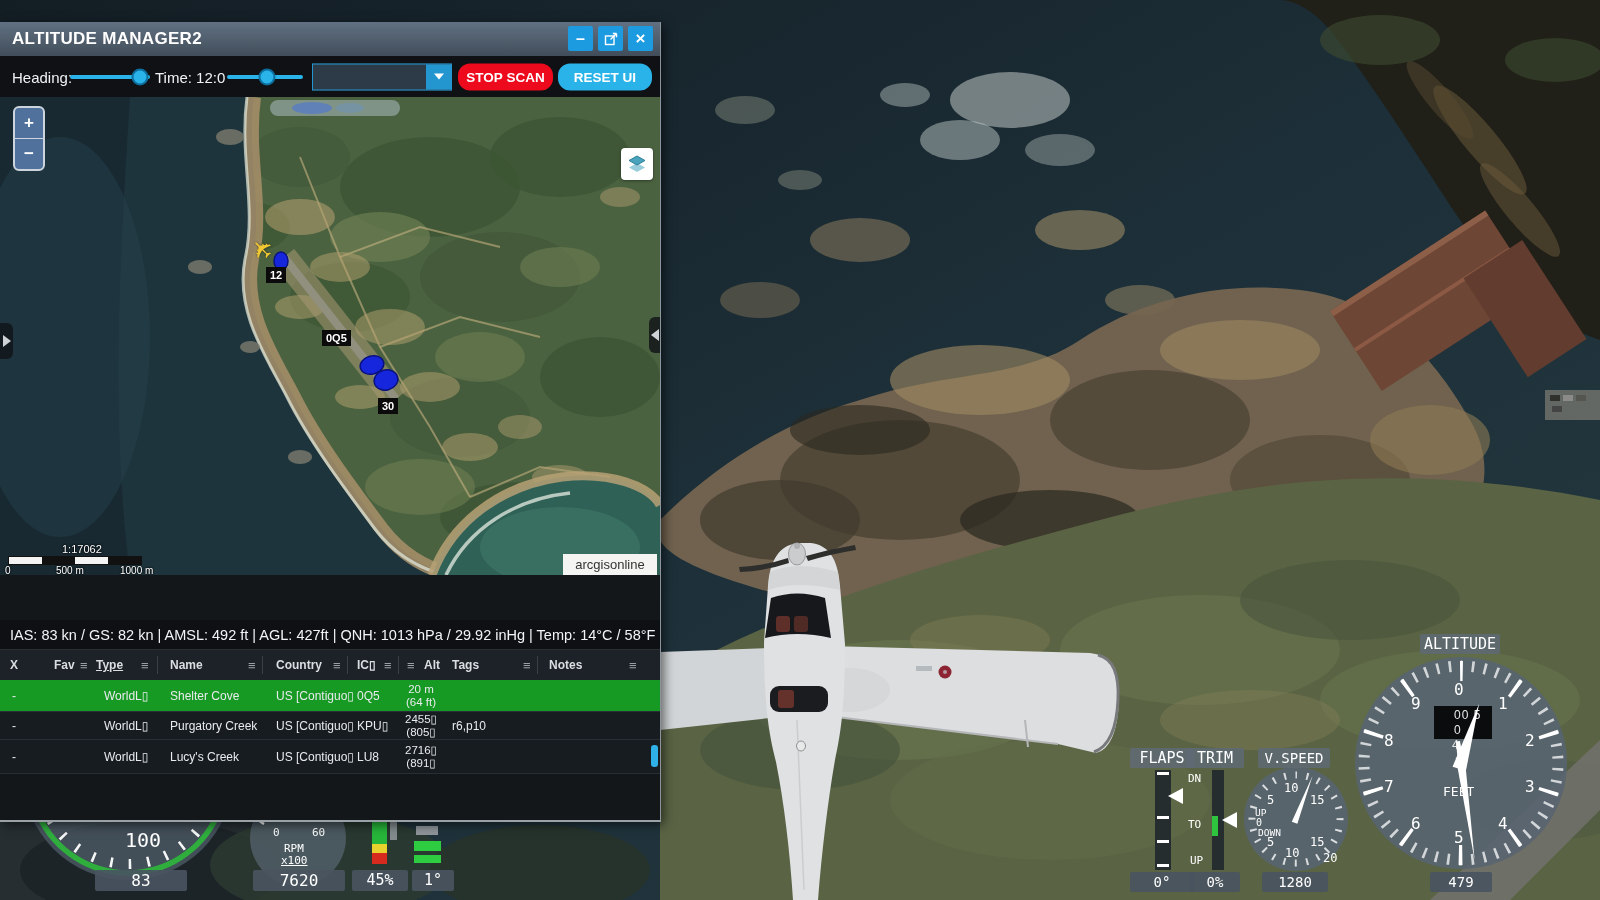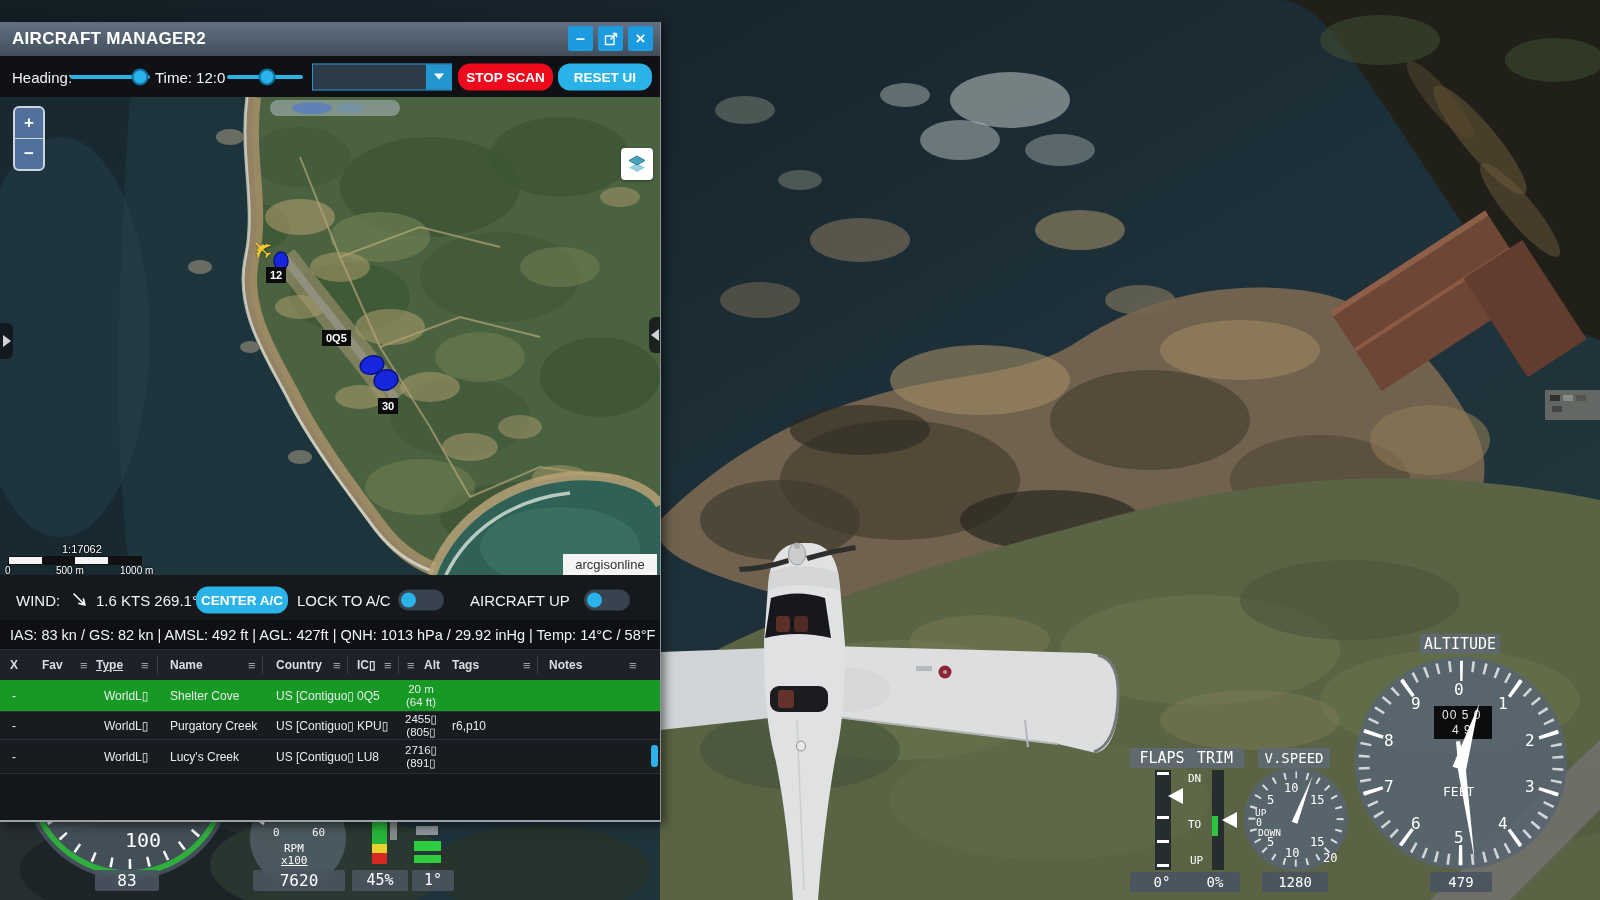--- a/index.html
+++ b/index.html
@@ -71,21 +71,21 @@
       font-family:"DejaVu Sans Mono",monospace;z-index:5;}
   .gl{position:absolute;color:#fff;font-family:"DejaVu Sans Mono",monospace;z-index:6;white-space:nowrap;}
   .dial{position:absolute;border-radius:50%;background:rgba(88,100,113,.88);z-index:4;}
   .track{position:absolute;background:rgba(34,40,46,.92);z-index:5;}
   .dash{position:absolute;left:2px;width:12px;height:3px;background:#fff;}
   .ptr-l{position:absolute;width:0;height:0;border-top:8px solid transparent;border-bottom:8px solid transparent;
          border-right:15px solid #fff;z-index:7;}
   .bar{position:absolute;z-index:5;}
   #altreadout{position:absolute;left:79px;top:49px;width:58px;height:33px;background:#0b0c0e;color:#e9e9e9;
               font-size:12px;line-height:15px;letter-spacing:1px;z-index:6;padding-top:2px;box-sizing:border-box;text-align:left;}
-  #altreadout div{padding-left:8px;}
+  #altreadout div{padding-left:20px;}
   #altreadout div+div{padding-left:18px;}
 </style>
 </head>
 <body>
 
 <div id="app">
 
   <svg class="abs" style="left:0;top:0;z-index:0" width="1600" height="900" viewBox="0 0 1600 900">
     <defs>
       <linearGradient id="sea" x1="0" y1="0" x2="1" y2="1">
@@ -186,21 +186,21 @@
   </svg>
 
   <div class="dial" style="left:23px;top:670px;width:210px;height:210px;background:rgba(92,106,120,.6);">
     <svg width="210" height="210" viewBox="0 0 210 210">
       <path d="M183.6,146.7 A89,89 0 0 1 26.4,146.7" fill="none" stroke="#ffffff" stroke-width="10" stroke-dasharray="2.6 16" opacity=".95"></path>
       <path d="M193.8,146.4 A98,98 0 0 1 16.2,146.4" fill="none" stroke="#2fae3e" stroke-width="5.5"></path>
       <path d="M16.2,146.4 A98,98 0 0 0 8,118.6" fill="none" stroke="#e8cf3a" stroke-width="6"></path>
     </svg>
     <span class="gl" style="left:102px;top:158px;font-size:20px;">100</span>
   </div>
-  <div class="vb" style="left:95px;top:870px;width:64px;height:21px;font-size:16px;line-height:21px;">83</div>
+  <div class="vb" style="left:95px;top:870px;width:92px;height:21px;font-size:16px;line-height:21px;">83</div>
 
   <div class="dial" style="left:250px;top:790px;width:96px;height:96px;background:rgba(92,106,120,.65);">
     <svg width="96" height="96" viewBox="0 0 96 96">
       <line x1="8" y1="30" x2="14" y2="34" stroke="#fff" stroke-width="2.5"></line>
       <line x1="16" y1="20" x2="21" y2="26" stroke="#fff" stroke-width="2.5"></line>
       <line x1="27" y1="12" x2="30" y2="19" stroke="#fff" stroke-width="2.5"></line>
       <line x1="75" y1="12" x2="72" y2="19" stroke="#fff" stroke-width="2.5"></line>
       <line x1="84" y1="20" x2="79" y2="26" stroke="#fff" stroke-width="2.5"></line>
       <polygon points="80,8 90,14 85,21" fill="#e03028"></polygon>
       <line x1="90" y1="26" x2="84" y2="30" stroke="#e8cf3a" stroke-width="3"></line>
@@ -295,21 +295,21 @@
           <polygon points="106,8 101.5,112 110.5,112" fill="#fff"></polygon>
         <polygon points="103,106 109,106 108,128 104,128" fill="#fff"></polygon>
         </g>
     </svg>
   </div>
   <div class="vb" style="left:1430px;top:872px;width:62px;height:20px;font-size:14px;line-height:20px;">479</div>
 
   <div id="panel">
 
     <div id="titlebar">
-      <span class="title">AIRCRAFT MANAGER2</span>
+      <span class="title">ALTITUDE MANAGER2</span>
       <div class="winbtn" style="left:568px;font-size:16px;">–</div>
       <div class="winbtn" style="left:598px;">
         <svg width="14" height="14" viewBox="0 0 14 14">
           <rect x="1.5" y="4" width="8.5" height="8.5" fill="none" stroke="#fff" stroke-width="1.4"></rect>
           <path d="M6.5,7.5 L12.5,1.5 M12.5,1.5 L8.8,1.5 M12.5,1.5 L12.5,5.2" stroke="#fff" stroke-width="1.4" fill="none"></path>
         </svg>
       </div>
       <div class="winbtn" style="left:628px;font-size:17px;">×</div>
     </div>
 
@@ -424,43 +424,27 @@
         <div class="abs" style="left:66px;top:0;width:33px;height:7px;background:#f4f4f4;"></div>
         <div class="abs" style="left:99px;top:0;width:33px;height:7px;background:#111;"></div>
       </div>
       <span class="scale-txt" style="left:5px;top:468px;">0</span>
       <span class="scale-txt" style="left:56px;top:468px;">500 m</span>
       <span class="scale-txt" style="left:120px;top:468px;">1000 m</span>
 
       <div id="attrib">arcgisonline</div>
     </div>
 
-    <div id="statusbar">
-      <span class="sb-item" style="left:16px;">WIND:</span>
-      <svg class="sb-item" style="left:70px;" width="20" height="20" viewBox="0 0 20 20">
-        <path d="M4,4 L15,15 M15,15 L9,13.4 M15,15 L13.4,9" stroke="#fff" stroke-width="1.6" fill="none" stroke-linecap="round"></path>
-      </svg>
-      <span class="sb-item" style="left:96px;">1.6 KTS 269.1°</span>
-      <div class="btn" style="left:196px;top:56%;width:92px;background:#2ab3e8;">CENTER A/C</div>
-      <span class="sb-item" style="left:297px;">LOCK TO A/C</span>
-      <div class="toggle" style="left:398px;">
-        <div class="knob"></div>
-      </div>
-      <span class="sb-item" style="left:470px;">AIRCRAFT UP</span>
-      <div class="toggle" style="left:584px;">
-        <div class="knob"></div>
-      </div>
-    </div>
 
     <div id="infobar">IAS: 83 kn / GS: 82 kn | AMSL: 492 ft | AGL: 427ft | QNH: 1013 hPa / 29.92 inHg | Temp: 14°C / 58°F</div>
 
     <div id="tablewrap">
       <div class="abs" style="left:0;top:0;width:660px;height:30px;background:#1d2228;">
         <span class="hcell" style="left:10px;">X</span>
-        <span class="hcell" style="left:42px;">Fav</span>
+        <span class="hcell" style="left:54px;">Fav</span>
         <span class="hcell hicon" style="left:80px;">≡</span>
         <span class="hcell" style="left:96px;text-decoration:underline;">Type</span>
         <span class="hcell hicon" style="left:141px;">≡</span>
         <div class="vsep" style="left:157px;"></div>
         <span class="hcell" style="left:170px;">Name</span>
         <span class="hcell hicon" style="left:248px;">≡</span>
         <div class="vsep" style="left:262px;"></div>
         <span class="hcell" style="left:276px;">Country</span>
         <span class="hcell hicon" style="left:333px;">≡</span>
         <div class="vsep" style="left:347px;"></div>

